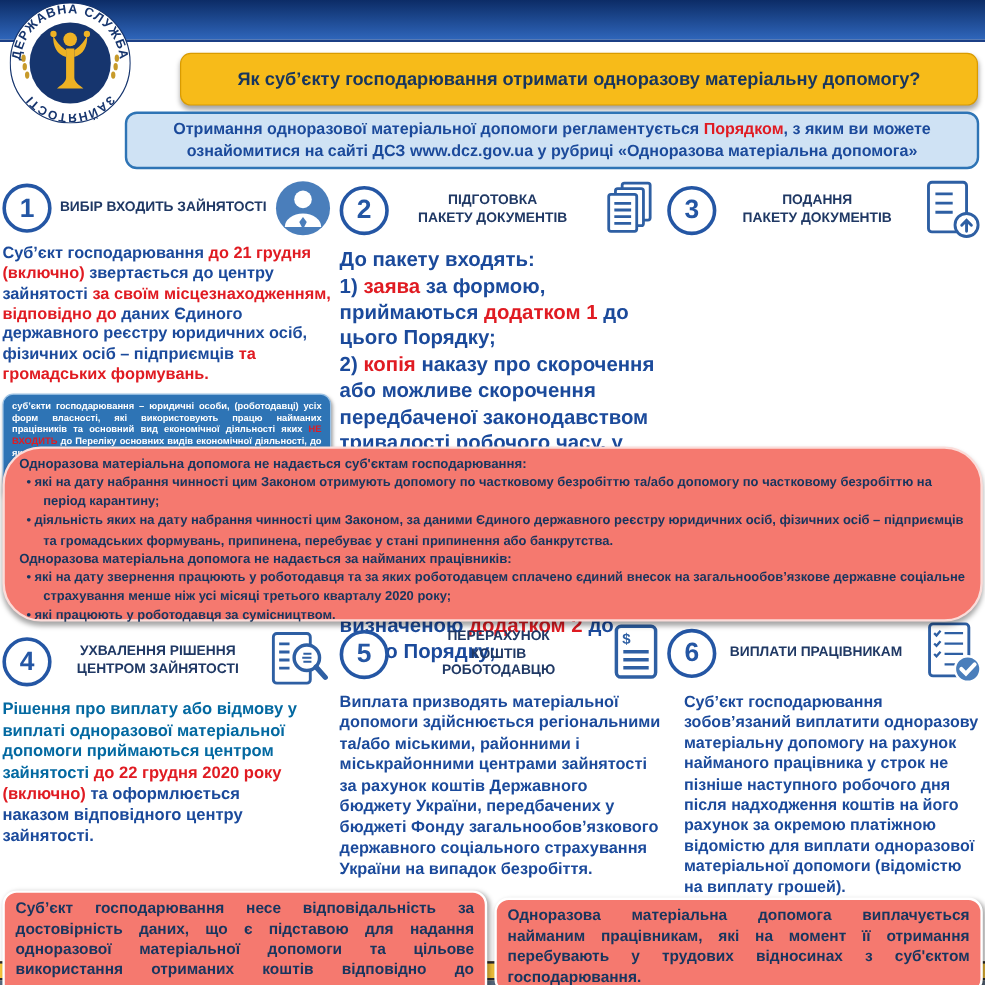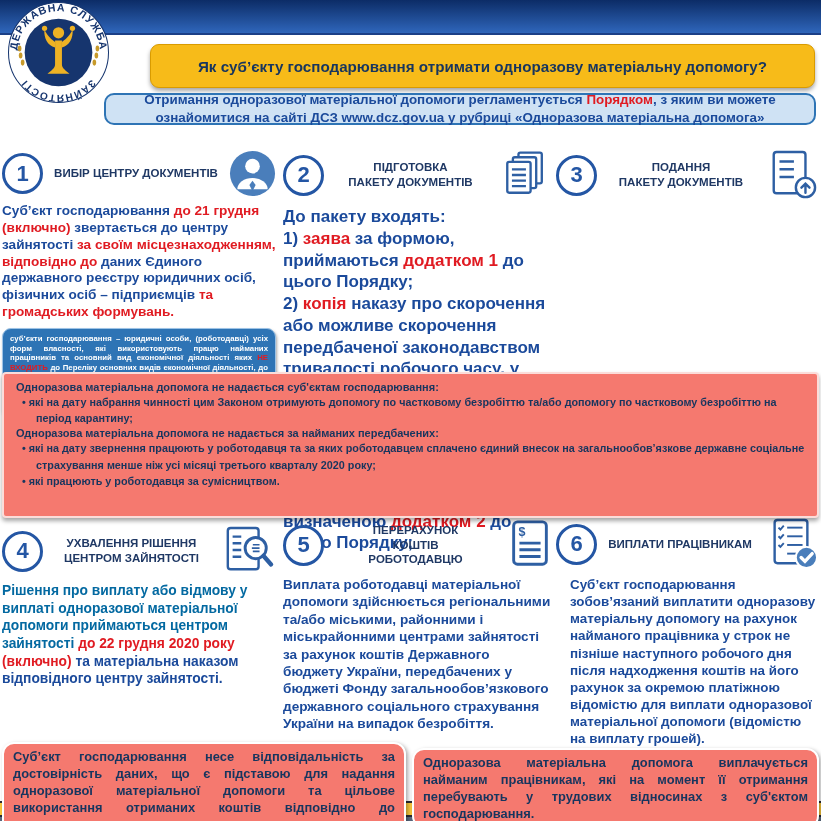--- a/index.html
+++ b/index.html
@@ -8,21 +8,21 @@
   
   #hdr{position:absolute;left:0;top:0;width:821px;height:33px;
        background:linear-gradient(#0c2c66,#2f66bb);border-bottom:2px solid #1b3f86;}
   #hdr-title{position:absolute;left:122px;top:7px;color:#fff;font-size:21px;font-weight:700;letter-spacing:.5px;margin-top:32px;}
   #logo{position:absolute;left:8px;top:2px;width:101px;height:101px;z-index:6;}
   
   #banner{position:absolute;left:150px;top:44px;width:663px;height:42px;background:#f7bb19;
           border:1px solid #d99b00;border-radius:9px;display:flex;align-items:center;justify-content:center;
           color:#17355e;font-weight:700;font-size:15.2px;box-shadow:0 3px 4px rgba(0,0,0,.35);}
   
-  #intro{position:absolute;left:104px;top:93px;width:712px;height:32px;background:#cfe2f4;
+  #intro{position:absolute;left:104px;top:93px;width:712px;height:48px;background:#cfe2f4;
          border:2px solid #2e74b5;border-radius:10px;display:flex;align-items:center;justify-content:center;
          text-align:center;font-size:13.4px;font-weight:700;padding:2px 14px;box-sizing:border-box;line-height:1.35;}
   
   .card{position:absolute;}
   #c1{left:2px;top:150px;width:274px;}
   #c2{left:283px;top:150px;width:270px;}
   #c3{left:556px;top:150px;width:263px;}
   #c4{left:2px;top:526px;width:274px;}
   #c5{left:283px;top:520px;width:270px;}
   #c6{left:556px;top:518px;width:263px;}
@@ -36,21 +36,21 @@
   #c2 .sbody{font-size:17px;}
   #c3 .sbody{font-size:13.2px;}
   #c4 .sbody{font-size:13.8px;width:256px;}
   #c5 .sbody{font-size:13.6px;}
   #c6 .sbody{font-size:13.4px;margin-left:14px;width:248px;}
   .note{margin-top:7px;background:#2e74b5;border:1px solid #9dc3e6;border-radius:9px;color:#fff;
         font-size:7.8px;font-weight:700;text-align:justify;padding:5px 7px;line-height:1.25;
         box-shadow:1px 2px 3px rgba(0,0,0,.35);}
   
   #warn{position:absolute;left:2px;top:372px;width:817px;height:146px;background:#f5796f;
-        border:2px solid #fbdcd9;border-radius:4px;box-sizing:border-box;padding:6px 12px;
+        border:2px solid #fbdcd9;border-radius:32px;box-sizing:border-box;padding:6px 12px;
         color:#17355e;font-weight:700;font-size:10.8px;box-shadow:0 3px 4px rgba(0,0,0,.35);z-index:2;}
   #warn h4{margin:1px 0;font-size:11px;}
   #warn ul{margin:0;padding-left:6px;list-style:none;}
   #warn li{padding-left:14px;text-indent:-14px;line-height:1.5;}
   #warn li::before{content:"•  ";}
   
   .fbox{position:absolute;background:#f5796f;border:2px solid #fff;border-radius:12px;
         padding:4px 9px;box-sizing:border-box;font-size:12.9px;font-weight:700;color:#17355e;
         text-align:justify;line-height:1.32;box-shadow:2px 2px 4px rgba(0,0,0,.35);z-index:4;}
   #fL{left:2px;top:742px;width:404px;min-height:60px;}
@@ -104,21 +104,21 @@
     <span>Як суб’єкту господарювання отримати одноразову матеріальну допомогу?</span>
   </div>
 
   <div id="intro">
     <span><span style="color: rgb(27, 74, 155);">Отримання одноразової матеріальної допомоги регламентується </span><span style="color: rgb(224, 27, 34);">Порядком</span><span style="color: rgb(27, 74, 155);">, з яким ви можете ознайомитися на сайті ДСЗ www.dcz.gov.ua у рубриці «Одноразова матеріальна допомога»</span></span>
   </div>
 
   <div id="c1" class="card">
     <div class="shead">
       <div class="num">1</div>
-      <div class="stitle">ВИБІР ЦЕНТРУ ДОКУМЕНТІВ</div>
+      <div class="stitle">ВИБІР ВХОДИТЬ ЗАЙНЯТОСТІ</div>
       <span class="sicon">
         <svg width="47" height="47" viewBox="0 0 48 48">
           <circle cx="24" cy="24" r="23" fill="#4a7ebb"></circle>
           <circle cx="24" cy="16.5" r="7.5" fill="#fff"></circle>
           <path d="M8.5 40 a15.5 11.5 0 0 1 31 0 z" fill="#fff"></path>
           <path d="M24 31.5 l-3.2 4.2 3.2 6.3 3.2-6.3 z" fill="#4a7ebb"></path>
         </svg>
       </span>
     </div>
     <div class="sbody"><span style="color: rgb(27, 74, 155);">Суб’єкт господарювання </span><span style="color: rgb(224, 27, 34);">до 21 грудня (включно) </span><span style="color: rgb(27, 74, 155);">звертається до центру зайнятості </span><span style="color: rgb(224, 27, 34);">за своїм місцезнаходженням, відповідно до </span><span style="color: rgb(27, 74, 155);">даних Єдиного державного реєстру юридичних осіб, фізичних осіб – підприємців </span><span style="color: rgb(224, 27, 34);">та громадських формувань.</span></div>
@@ -160,22 +160,23 @@
           <path d="M42 44.5v-9.5 m-4.2 4.2 4.2-4.2 4.2 4.2" fill="none" stroke="#2e5fa3" stroke-width="2.5" stroke-linecap="round"></path>
         </svg>
       </span>
     </div>
   </div>
 
   <div id="warn">
     <h4>Одноразова матеріальна допомога не надається суб'єктам господарювання:</h4>
     <ul>
       <li>які на дату набрання чинності цим Законом отримують допомогу по частковому безробіттю та/або допомогу по частковому безробіттю на період карантину;</li>
+      <li>діяльність яких на дату набрання чинності цим Законом, за даними Єдиного державного реєстру юридичних осіб, фізичних осіб – підприємців та громадських формувань, припинена, перебуває у стані припинення або банкрутства.</li>
     </ul>
-    <h4>Одноразова матеріальна допомога не надається за найманих передбачених:</h4>
+    <h4>Одноразова матеріальна допомога не надається за найманих працівників:</h4>
     <ul>
       <li>які на дату звернення працюють у роботодавця та за яких роботодавцем сплачено єдиний внесок на загальнообов’язкове державне соціальне страхування менше ніж усі місяці третього кварталу 2020 року;</li>
       <li>які працюють у роботодавця за сумісництвом.</li>
     </ul>
   </div>
 
   <div id="c4" class="card">
     <div class="shead">
       <div class="num">4</div>
       <div class="stitle">УХВАЛЕННЯ РІШЕННЯ
@@ -183,38 +184,38 @@
       <span class="sicon">
         <svg width="56" height="50" viewBox="0 0 58 52">
           <rect x="8" y="2" width="32" height="43" rx="3" fill="#fff" stroke="#2e5fa3" stroke-width="2.5"></rect>
           <path d="M13 11h9M13 18h9M13 25h9M13 32h9" stroke="#2e5fa3" stroke-width="2.5"></path>
           <circle cx="37" cy="23" r="11" fill="#fff" stroke="#2e5fa3" stroke-width="3"></circle>
           <path d="M45 31l8 9" stroke="#2e5fa3" stroke-width="4.5" stroke-linecap="round"></path>
           <path d="M33 23h8m-7-3.5h7m-7 7h7" stroke="#2e5fa3" stroke-width="1.8"></path>
         </svg>
       </span>
     </div>
-    <div class="sbody"><span style="color: #0369a1;">Рішення про виплату або відмову у виплаті одноразової матеріальної допомоги приймаються центром зайнятості </span><span style="color: rgb(224, 27, 34);">до 22 грудня 2020 року (включно)</span><span style="color: rgb(27, 74, 155);"> та матеріальна наказом відповідного центру зайнятості.</span></div>
+    <div class="sbody"><span style="color: #0369a1;">Рішення про виплату або відмову у виплаті одноразової матеріальної допомоги приймаються центром зайнятості </span><span style="color: rgb(224, 27, 34);">до 22 грудня 2020 року (включно)</span><span style="color: rgb(27, 74, 155);"> та оформлюється наказом відповідного центру зайнятості.</span></div>
   </div>
 
   <div id="c5" class="card">
     <div class="shead">
       <div class="num">5</div>
       <div class="stitle">ПЕРЕРАХУНОК
 КОШТІВ
 РОБОТОДАВЦЮ</div>
       <span class="sicon">
         <svg width="46" height="50" viewBox="0 0 46 52">
           <rect x="6" y="2" width="34" height="44" rx="4" fill="#fff" stroke="#2e5fa3" stroke-width="3"></rect>
           <text x="11" y="17" font-size="13" font-weight="bold" fill="#2e5fa3" font-family="Liberation Sans, sans-serif">$</text>
           <path d="M12 24h22M12 31h22M12 38h22" stroke="#2e5fa3" stroke-width="3"></path>
         </svg>
       </span>
     </div>
-    <div class="sbody"><span style="color: rgb(27, 74, 155);">Виплата роботодавці матеріальної допомоги здійснюється регіональними та/або міськими, районними і міськрайонними центрами зайнятості за рахунок коштів Державного бюджету України, передбачених у бюджеті Фонду загальнообов’язкового державного соціального страхування України на випадок безробіття.</span></div>
+    <div class="sbody"><span style="color: rgb(27, 74, 155);">Виплата призводять матеріальної допомоги здійснюється регіональними та/або міськими, районними і міськрайонними центрами зайнятості за рахунок коштів Державного бюджету України, передбачених у бюджеті Фонду загальнообов’язкового державного соціального страхування України на випадок безробіття.</span></div>
   </div>
 
   <div id="c6" class="card">
     <div class="shead">
       <div class="num">6</div>
       <div class="stitle">ВИПЛАТИ ПРАЦІВНИКАМ</div>
       <span class="sicon">
         <svg width="56" height="52" viewBox="0 0 58 54">
           <rect x="12" y="2" width="34" height="45" rx="3" fill="#fff" stroke="#2e5fa3" stroke-width="2.5"></rect>
           <g stroke="#2e5fa3" stroke-width="2" fill="none">

